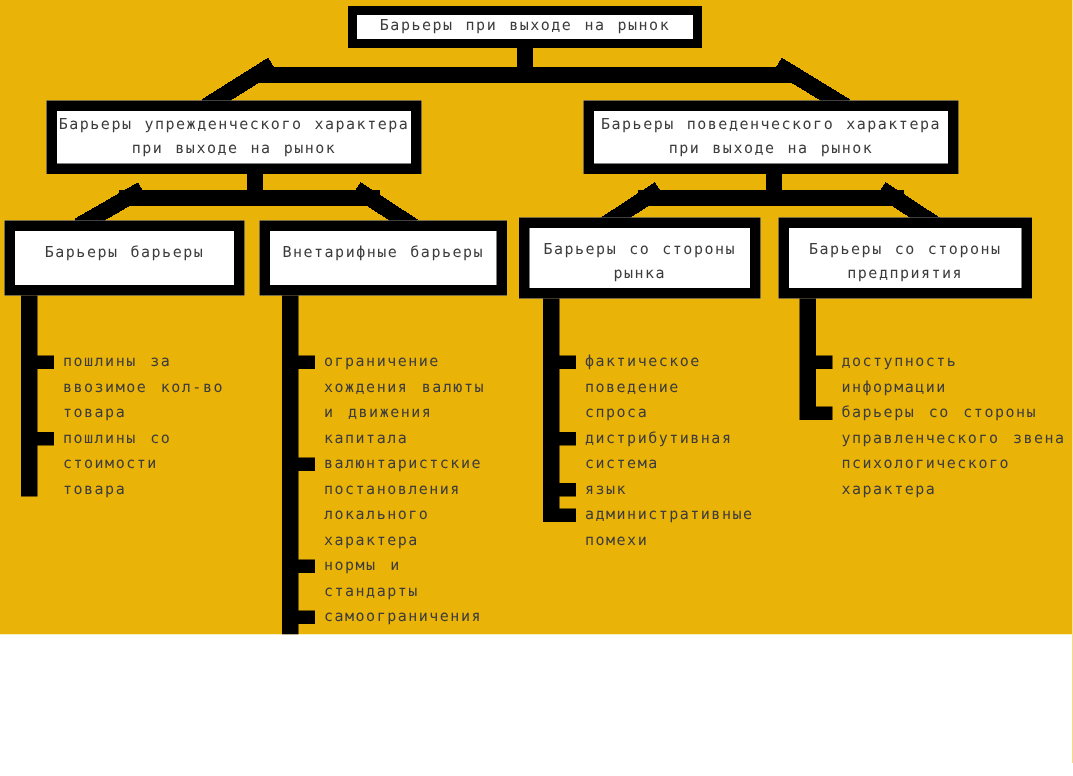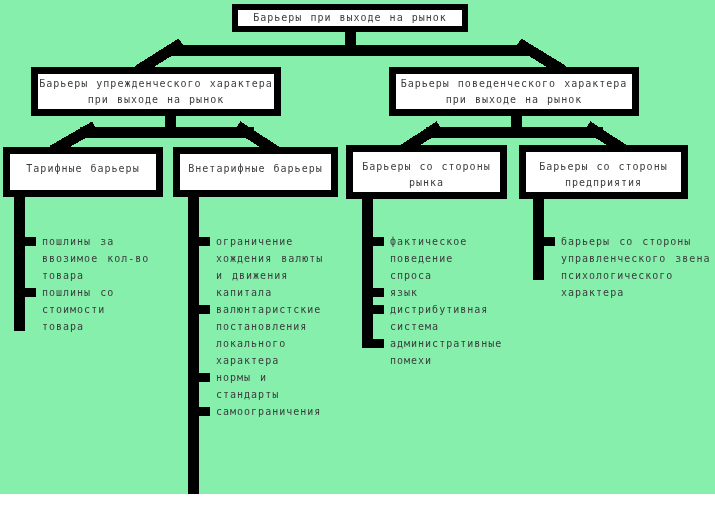--- a/index.html
+++ b/index.html
@@ -1,17 +1,17 @@
 <!DOCTYPE html>
 <html><head>
 <meta charset="utf-8">
 <style>
   html,body{margin:0;padding:0;background:#fff;}
   .canvas{
-    position:relative;width:715px;height:494px;background:#86efac;overflow:hidden;
+    position:relative;width:715px;height:423px;background:#eab308;overflow:hidden;
     font-family:"DejaVu Sans Mono","Liberation Mono",monospace;
   }
   .wires{position:absolute;left:0;top:0;width:715px;height:517px;}
   .box{
     position:absolute;box-sizing:border-box;background:#fff;border:7px solid #000;
     color:#3c3c3c;font-size:10px;line-height:16px;text-align:center;
     letter-spacing:1px;word-spacing:1px;white-space:pre-line;
     display:flex;align-items:center;justify-content:center;
   }
   .box.top-align{align-items:flex-start;padding-top:7px;}
@@ -70,21 +70,21 @@
   </svg>
 
   <div class="box box-root">Барьеры при выходе на рынок</div>
 
   <div class="box box-branch-left">Барьеры упрежденческого характера
 при выходе на рынок</div>
 
   <div class="box box-branch-right">Барьеры поведенческого характера
 при выходе на рынок</div>
 
-  <div class="box box-g1 top-align">Тарифные барьеры</div>
+  <div class="box box-g1 top-align">Барьеры барьеры</div>
 
   <div class="box box-g2 top-align">Внетарифные барьеры</div>
 
   <div class="box box-g3 top-align">Барьеры со стороны
 рынка</div>
 
   <div class="box box-g4 top-align">Барьеры со стороны
 предприятия</div>
 
   <div class="list list-1">
@@ -115,31 +115,33 @@
       <div class="item">самоограничения</div>
     </div>
   </div>
 
   <div class="list list-3">
     <div class="vbar"></div>
     <div class="items">
       <div class="item">фактическое
 поведение
 спроса</div>
-      <div class="item">язык</div>
       <div class="item">дистрибутивная
 система</div>
+      <div class="item">язык</div>
       <div class="item">административные
 помехи</div>
     </div>
   </div>
 
   <div class="list list-4">
     <div class="vbar"></div>
     <div class="items">
+      <div class="item">доступность
+информации</div>
       <div class="item">барьеры со стороны
 управленческого звена
 психологического
 характера</div>
     </div>
   </div>
 
 </div>
 
 </body></html>

